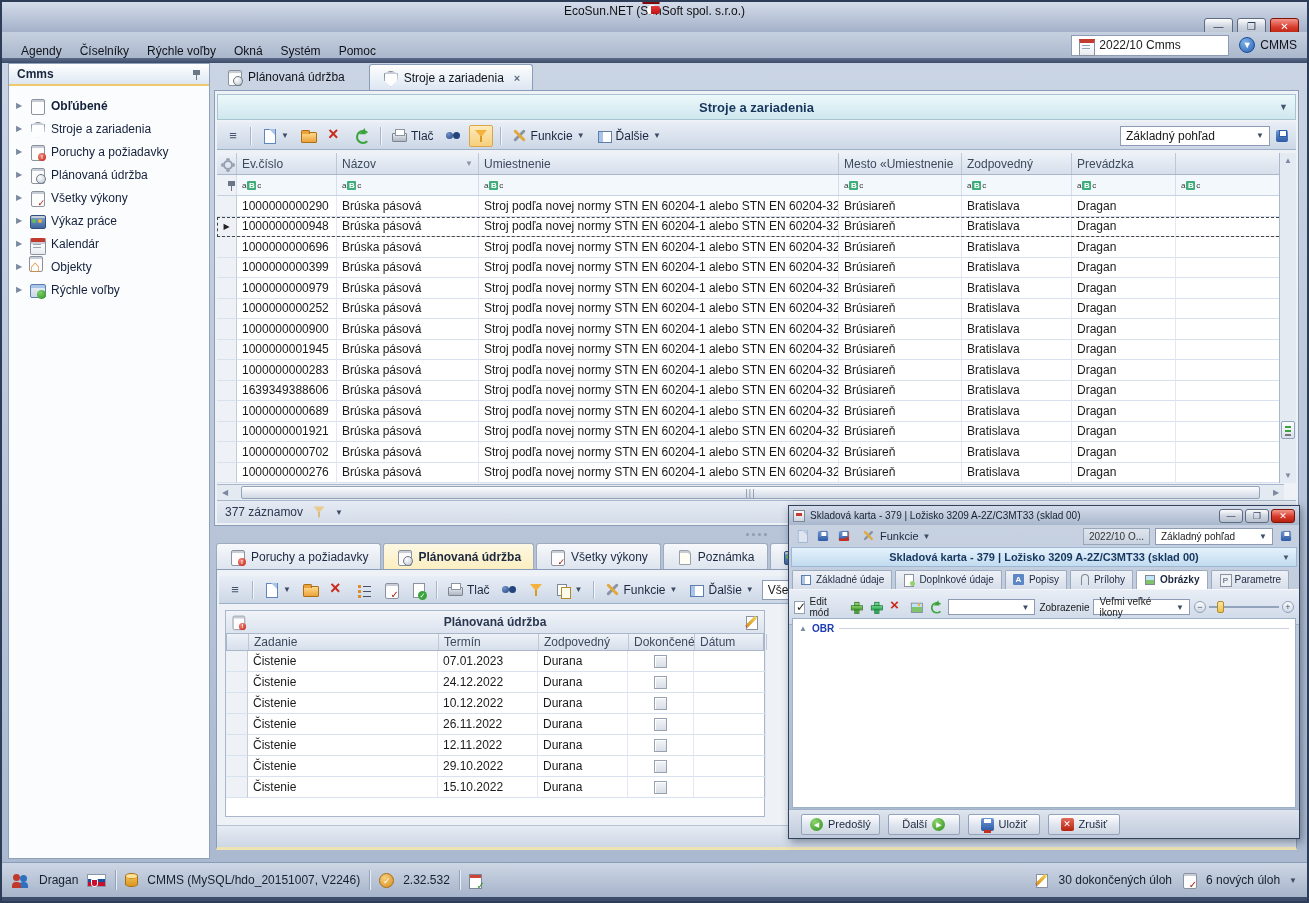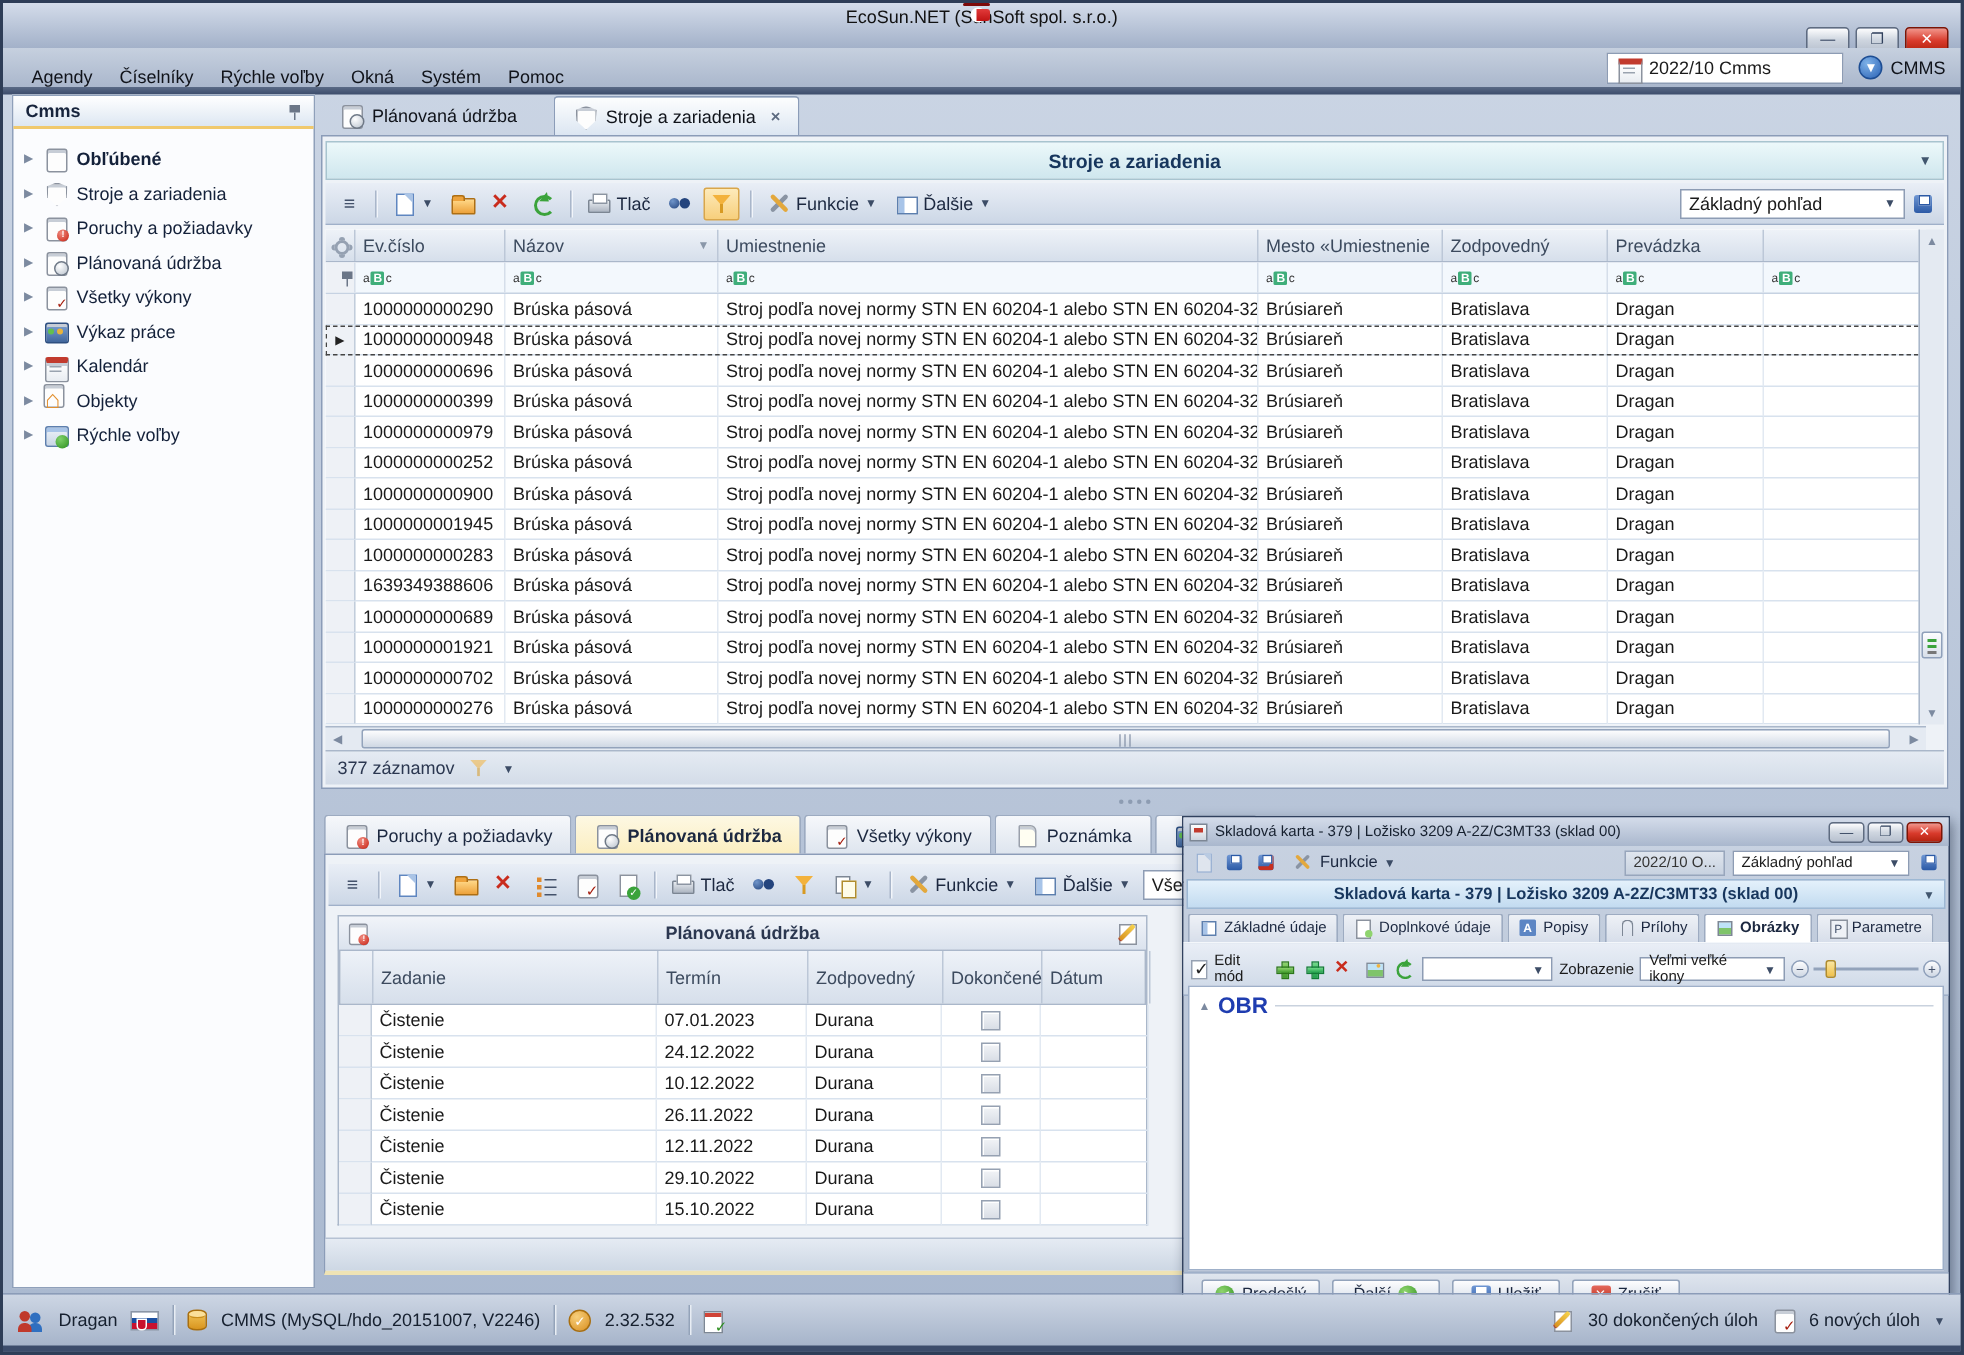--- a/index.html
+++ b/index.html
@@ -145,31 +145,31 @@
   .btabs{position:absolute;left:214px;top:540px;right:10px;height:28px;display:flex;align-items:flex-end;gap:2px;}
   .btab{display:flex;align-items:center;gap:6px;height:27px;padding:0 12px;background:linear-gradient(#f6f8fb,#dde4ee);border:1px solid #9dabc1;border-bottom:none;border-radius:3px 3px 0 0;color:#1c2840;}
   .btab.active{background:linear-gradient(#fdf8e3,#fbeec0);font-weight:bold;}
 
   
   .bottom-panel{position:absolute;left:214px;top:567px;right:10px;height:281px;background:#eef2f7;border:1px solid #8b9cb8;border-bottom:3px solid #efe3b4;}
   .bottom-panel .toolbar{top:6px;}
   .band{position:absolute;left:8px;top:40px;width:540px;height:24px;background:linear-gradient(#f1f4f9,#dbe3ee);border:1px solid #aab7ca;display:flex;align-items:center;padding:0 4px;}
   .band .bt{flex:1;text-align:center;font-weight:bold;color:#2b3750;}
   .brow{display:grid;grid-template-columns:22px 190px 100px 90px 66px 72px;}
-  .bgh{height:36px;background:linear-gradient(#eef2f8,#d6dfeb);border:1px solid #aab7ca;border-top:none;}
+  .bgh{height:17px;background:linear-gradient(#eef2f8,#d6dfeb);border:1px solid #aab7ca;border-top:none;}
   .bgh .cell{display:flex;align-items:center;padding:0 5px;border-right:1px solid #bcc7d7;color:#3c4a5e;}
   .br{height:21px;background:#fff;}
   .br .cell{display:flex;align-items:center;padding:0 5px;border-right:1px solid #e2e9f2;border-bottom:1px solid #d8e2ee;}
   .br .ind{background:#eef1f6;border-right:1px solid #c2cddb;}
   .br .ctr{justify-content:center;}
   .bgrid-wrap{position:absolute;left:8px;top:64px;width:540px;bottom:30px;background:#fff;border:1px solid #aab7ca;border-top:none;}
   .bp-footer{position:absolute;left:0;right:0;bottom:0;height:22px;background:linear-gradient(#e5ebf3,#cdd7e4);border-top:1px solid #b6c2d4;}
 
   
-  .dialog{position:absolute;left:786px;top:542px;width:512px;height:334px;border:1px solid #31415e;background:linear-gradient(#c9d3e2,#aab8cd);box-shadow:2px 3px 8px rgba(20,30,50,.45);}
+  .dialog{position:absolute;left:786px;top:503px;width:512px;height:334px;border:1px solid #31415e;background:linear-gradient(#c9d3e2,#aab8cd);box-shadow:2px 3px 8px rgba(20,30,50,.45);}
   .dlg-title{height:19px;background:linear-gradient(#d4dcea,#a9b7cd);display:flex;align-items:center;gap:5px;padding:0 4px;font-size:10px;color:#16202f;}
   .dlg-title .dico{width:12px;height:12px;background:linear-gradient(#fdfdfd,#cdd5df);border:1px solid #7d8795;position:relative;}
   .dlg-title .dico::before{content:"";position:absolute;left:2px;top:2px;right:2px;height:3px;background:#c23b2e;}
   .dlg-title .winbtns{gap:2px;}
   .dlg-toolbar{height:22px;display:flex;align-items:center;gap:5px;padding:0 5px;font-size:11px;}
   .dlg-toolbar .combo{height:17px;font-size:10px;}
   .dlg-period{background:linear-gradient(#dfe5ee,#c8d2e0);border:1px solid #98a6bc;height:17px;display:flex;align-items:center;padding:0 5px;font-size:10px;color:#333;margin-left:auto;}
   .dlg-head{margin:0 2px;height:20px;background:linear-gradient(#e4f1fb,#c2dbf0);border:1px solid #9db8d4;display:flex;align-items:center;justify-content:center;font-weight:bold;font-size:11px;color:#17365d;position:relative;}
   .dlg-head .dd{position:absolute;right:6px;font-size:8px;color:#41566e;}
   .dlg-tabs{display:flex;align-items:center;gap:3px;padding:2px 3px 0;height:22px;}
@@ -184,21 +184,21 @@
   .di-img::before{content:"";position:absolute;inset:1px;background:linear-gradient(#bfe3f7 45%,#7fc46a 45%);border:1px solid #7d8795;}
   .di-param::before{content:"P";position:absolute;left:1px;top:0;width:10px;height:11px;background:#eef1f6;border:1px solid #8b929e;color:#44526b;font-size:8px;text-align:center;line-height:11px;}
   .dlg-edit{height:36px;background:linear-gradient(#e9eef6,#ccd7e6);border-top:1px solid #f4f7fb;border-bottom:1px solid #9fb0c9;display:flex;align-items:center;gap:4px;padding:0 5px;font-size:10px;}
   .dlg-edit .ico{transform:scale(.85);}
   .slider{display:flex;align-items:center;gap:3px;margin-left:auto;}
   .slider .track{width:70px;height:2px;background:#93a3bb;position:relative;}
   .slider .sthumb{position:absolute;left:8px;top:-5px;width:7px;height:12px;background:linear-gradient(#fbe6a0,#f0c14b);border:1px solid #b08c2e;border-radius:2px;}
   .sbtn{width:12px;height:12px;border-radius:50%;background:linear-gradient(#fdfdfe,#cfd8e4);border:1px solid #8fa0ba;color:#44526b;font-size:9px;line-height:10px;text-align:center;}
   .dlg-content{position:absolute;left:3px;right:3px;top:112px;bottom:30px;background:#fff;border:1px solid #9fb0c9;overflow:hidden;}
   .group-row{display:flex;align-items:center;gap:5px;padding:4px 6px 0;}
-  .group-lbl{color:#1f3db0;font-weight:bold;font-size:15px;}
+  .group-lbl{color:#1f3db0;font-weight:bold;font-size:10px;}
   .group-line{flex:1;height:1px;background:#c9d2de;}
   .gchev{color:#7c8aa0;font-size:8px;}
   .thumb-item{position:absolute;left:38px;top:22px;width:96px;text-align:center;}
   .thumb-caption{font-size:9px;color:#333;margin-top:4px;}
   .dlg-buttons{position:absolute;left:0;right:0;bottom:0;height:29px;background:linear-gradient(#dfe5ee,#bfcadb);border-top:1px solid #9fb0c9;display:flex;align-items:center;gap:8px;padding:0 12px;}
   .dbtn{height:21px;min-width:72px;background:linear-gradient(#fdfdfe,#dfe5ee 55%,#cdd6e2);border:1px solid #93a3bb;border-radius:2px;display:flex;align-items:center;justify-content:center;gap:5px;font-size:11px;color:#1c2840;padding:0 8px;}
   .gcirc{width:13px;height:13px;border-radius:50%;background:radial-gradient(circle at 35% 30%,#8fd46e,#2c8f1e);color:#fff;font-size:7px;line-height:13px;text-align:center;}
   .rsq{width:13px;height:13px;background:linear-gradient(#e4695c,#b5230f);border-radius:2px;color:#fff;font-size:9px;font-weight:bold;line-height:13px;text-align:center;}
   .fsq{width:13px;height:13px;background:linear-gradient(#6f97d4,#2c5aa6);border-radius:2px;position:relative;}
   .fsq::before{content:"";position:absolute;left:3px;top:1px;width:7px;height:4px;background:#fff;}

